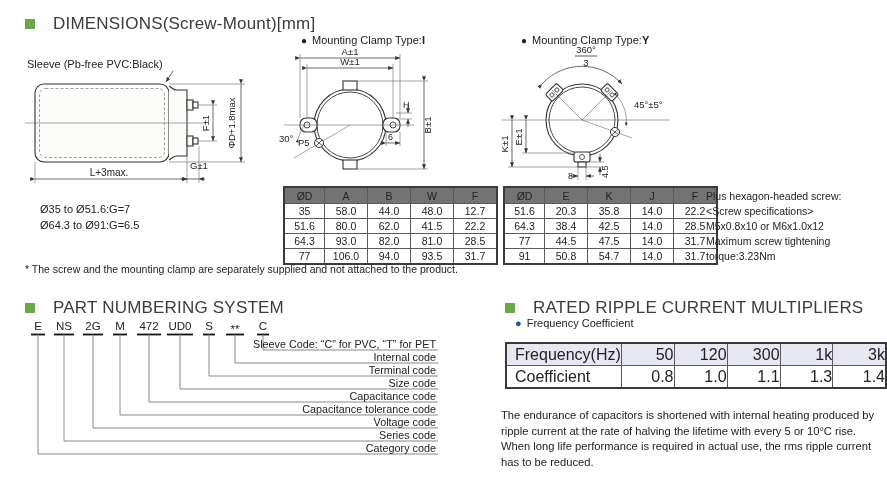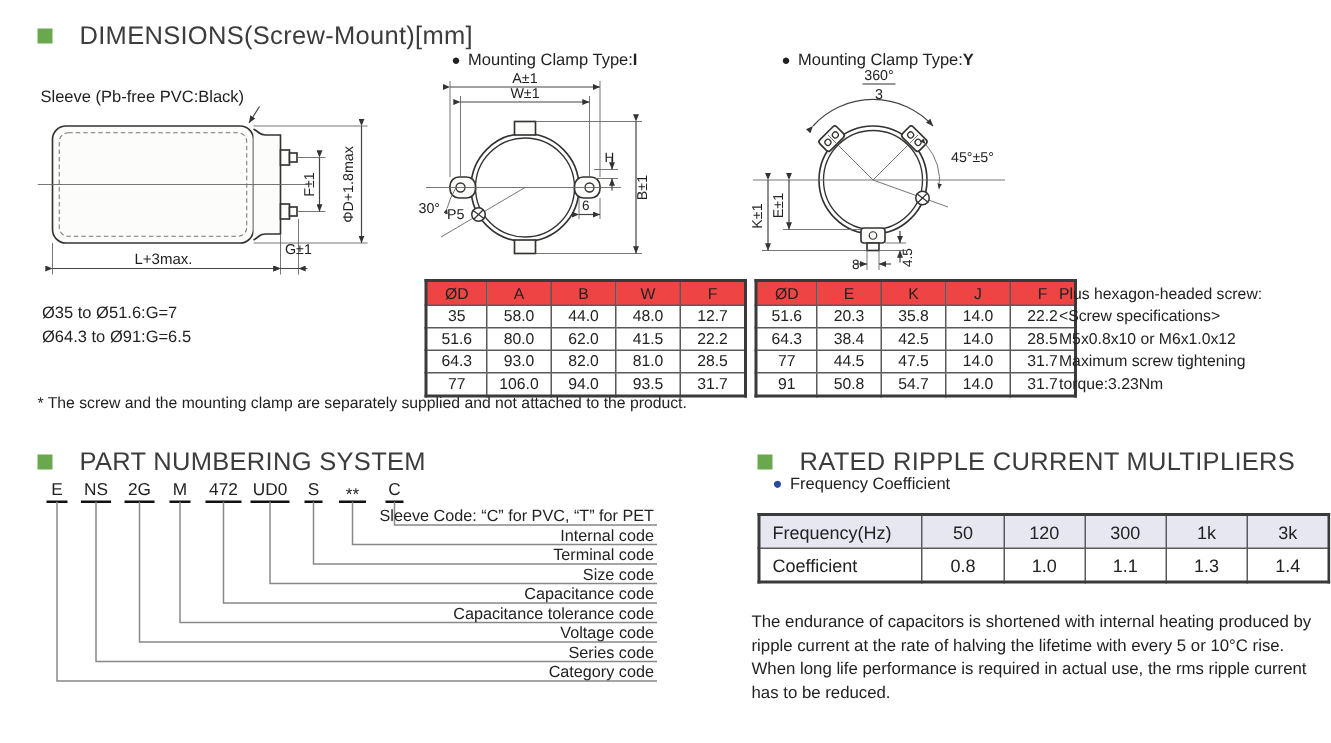--- a/index.html
+++ b/index.html
@@ -6,32 +6,32 @@
   .page{position:relative;width:887px;height:495px;background:#fff;overflow:hidden;
         font-family:"Liberation Sans",sans-serif;color:#222;}
   .abs{position:absolute;}
   .sec-head{display:flex;align-items:center;gap:18px;font-size:17px;color:#3c3c3c;letter-spacing:.2px;}
   .sq{width:10px;height:10px;background:#6aa84f;flex:0 0 auto;}
   .sub-head{font-size:11px;color:#222;margin-left:20px;}
   .sub-head .blt{margin-right:5px;font-size:10px;}
   .sub-head b{font-weight:bold;}
   .blue-head{font-size:11px;color:#222;text-align:center;}
   .blue-head .blt{color:#2b4a9b;margin-right:5px;font-size:11px;}
-  .gnotes{font-size:11px;line-height:16px;color:#222;}
+  .gnotes{font-size:11px;line-height:16px;color:#222;margin-left:12px;}
   .footnote{font-size:10.5px;color:#222;}
   .specs{font-size:10.5px;line-height:15px;color:#222;}
   .para{font-size:11.2px;line-height:15.5px;color:#222;width:384px;}
   table{border-collapse:collapse;}
   .dim-table{font-size:10.5px;border:2px solid #3a3a3a;}
   .dim-table td{border:1px solid #5a5a5a;text-align:center;height:14px;padding:0;}
   .dim-table td:nth-child(1){width:39px;}
   .dim-table td:nth-child(n+2){width:42px;}
-  .dim-table tr.hdr td{background:#ef4444;height:15px;}
-  .freq-table{font-size:12px;border:2px solid #3a3a3a;}
-  .freq-table td{border:1px solid #5a5a5a;height:21px;padding:0;text-align:center;}
+  .dim-table tr.hdr td{background:#737373;height:15px;}
+  .freq-table{font-size:16px;border:2px solid #3a3a3a;}
+  .freq-table td{border:1px solid #5a5a5a;height:21px;padding:0;text-align:right;}
   .freq-table td:first-child{width:100px;text-align:left;padding-left:8px;}
   .freq-table td:nth-child(n+2){width:54px;}
   .freq-table tr.hdr td{background:#e7e7f2;}
   svg text{font-family:"Liberation Sans",sans-serif;fill:#222;}
   svg .dimln{stroke:#444;stroke-width:.8;fill:none;}
   svg .thin{stroke:#666;stroke-width:.6;fill:none;}
   svg .body{stroke:#333;stroke-width:1.1;fill:#fcfcfa;}
 </style>
 </head>
 <body>

